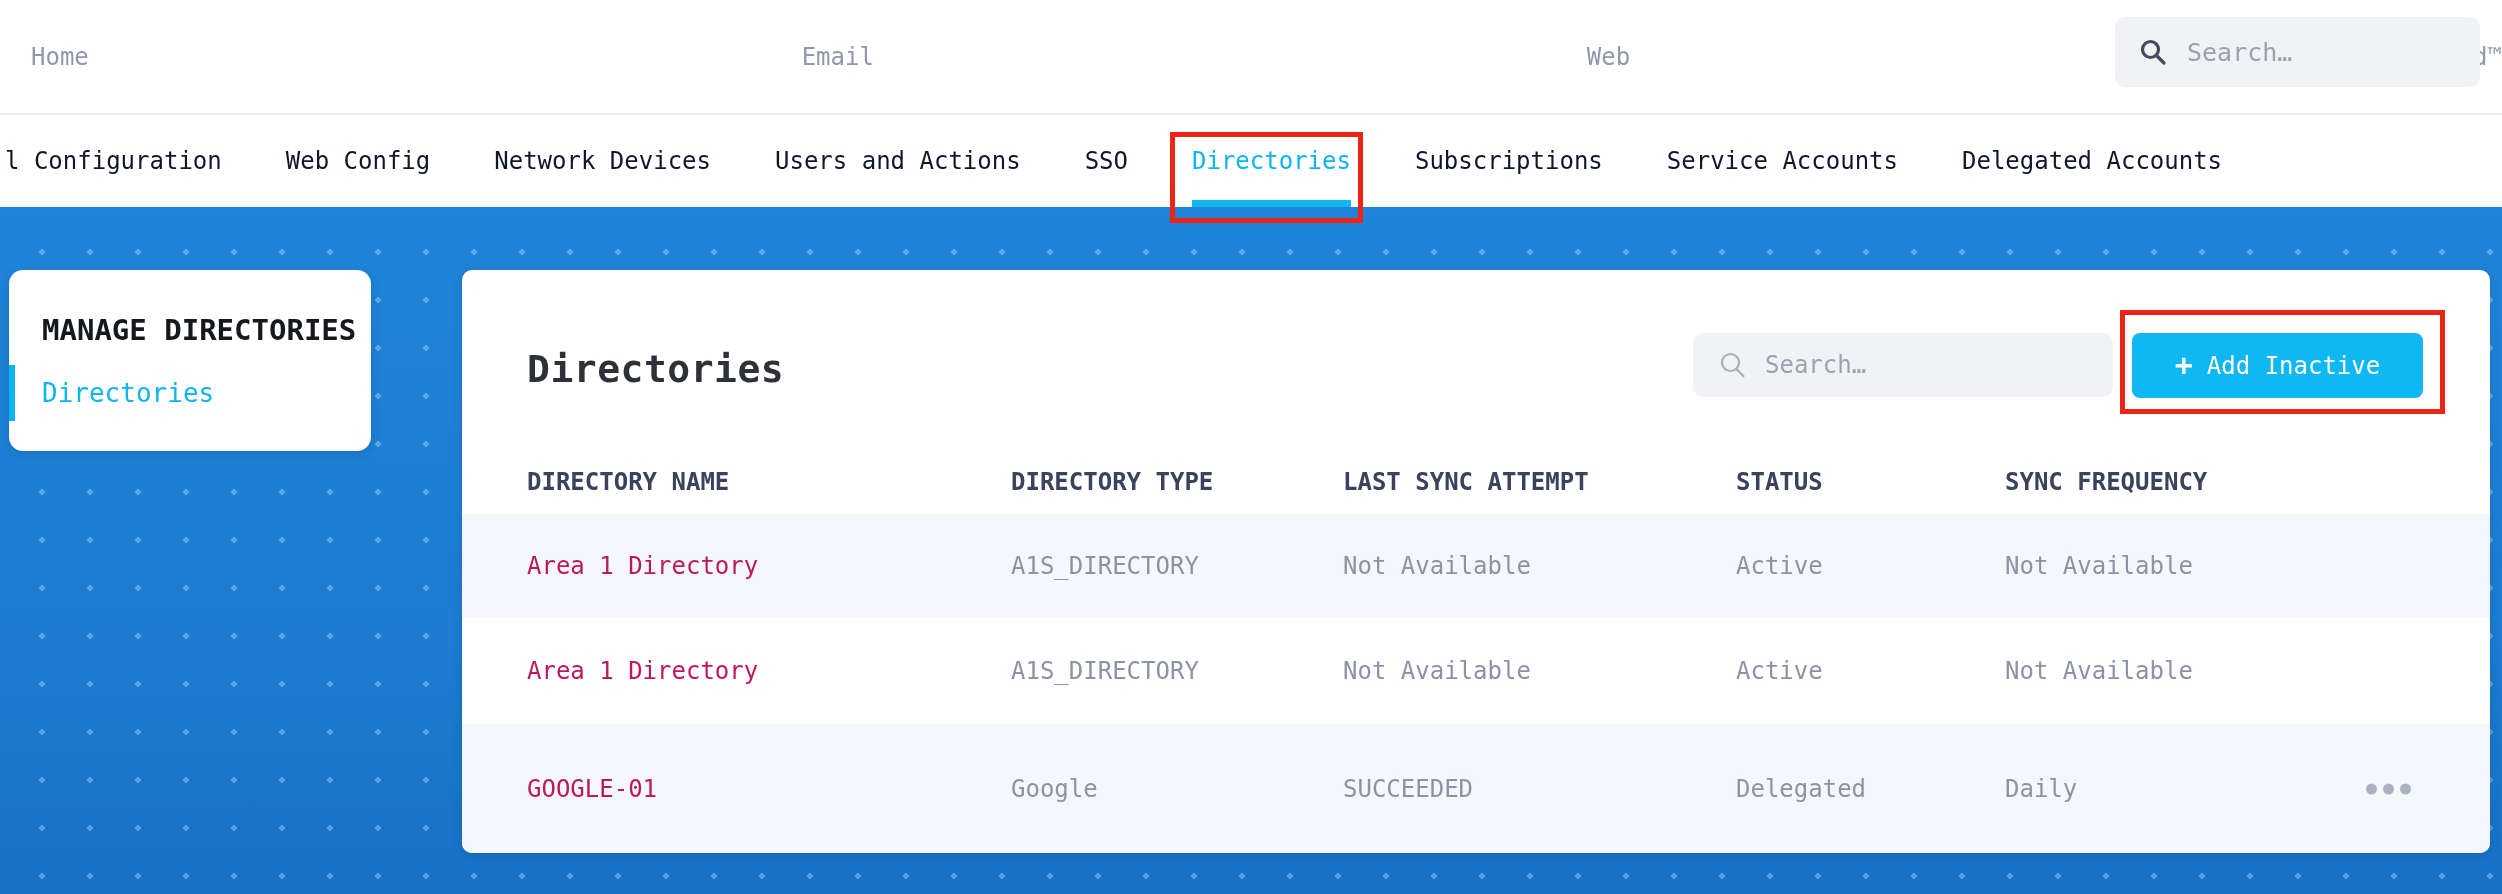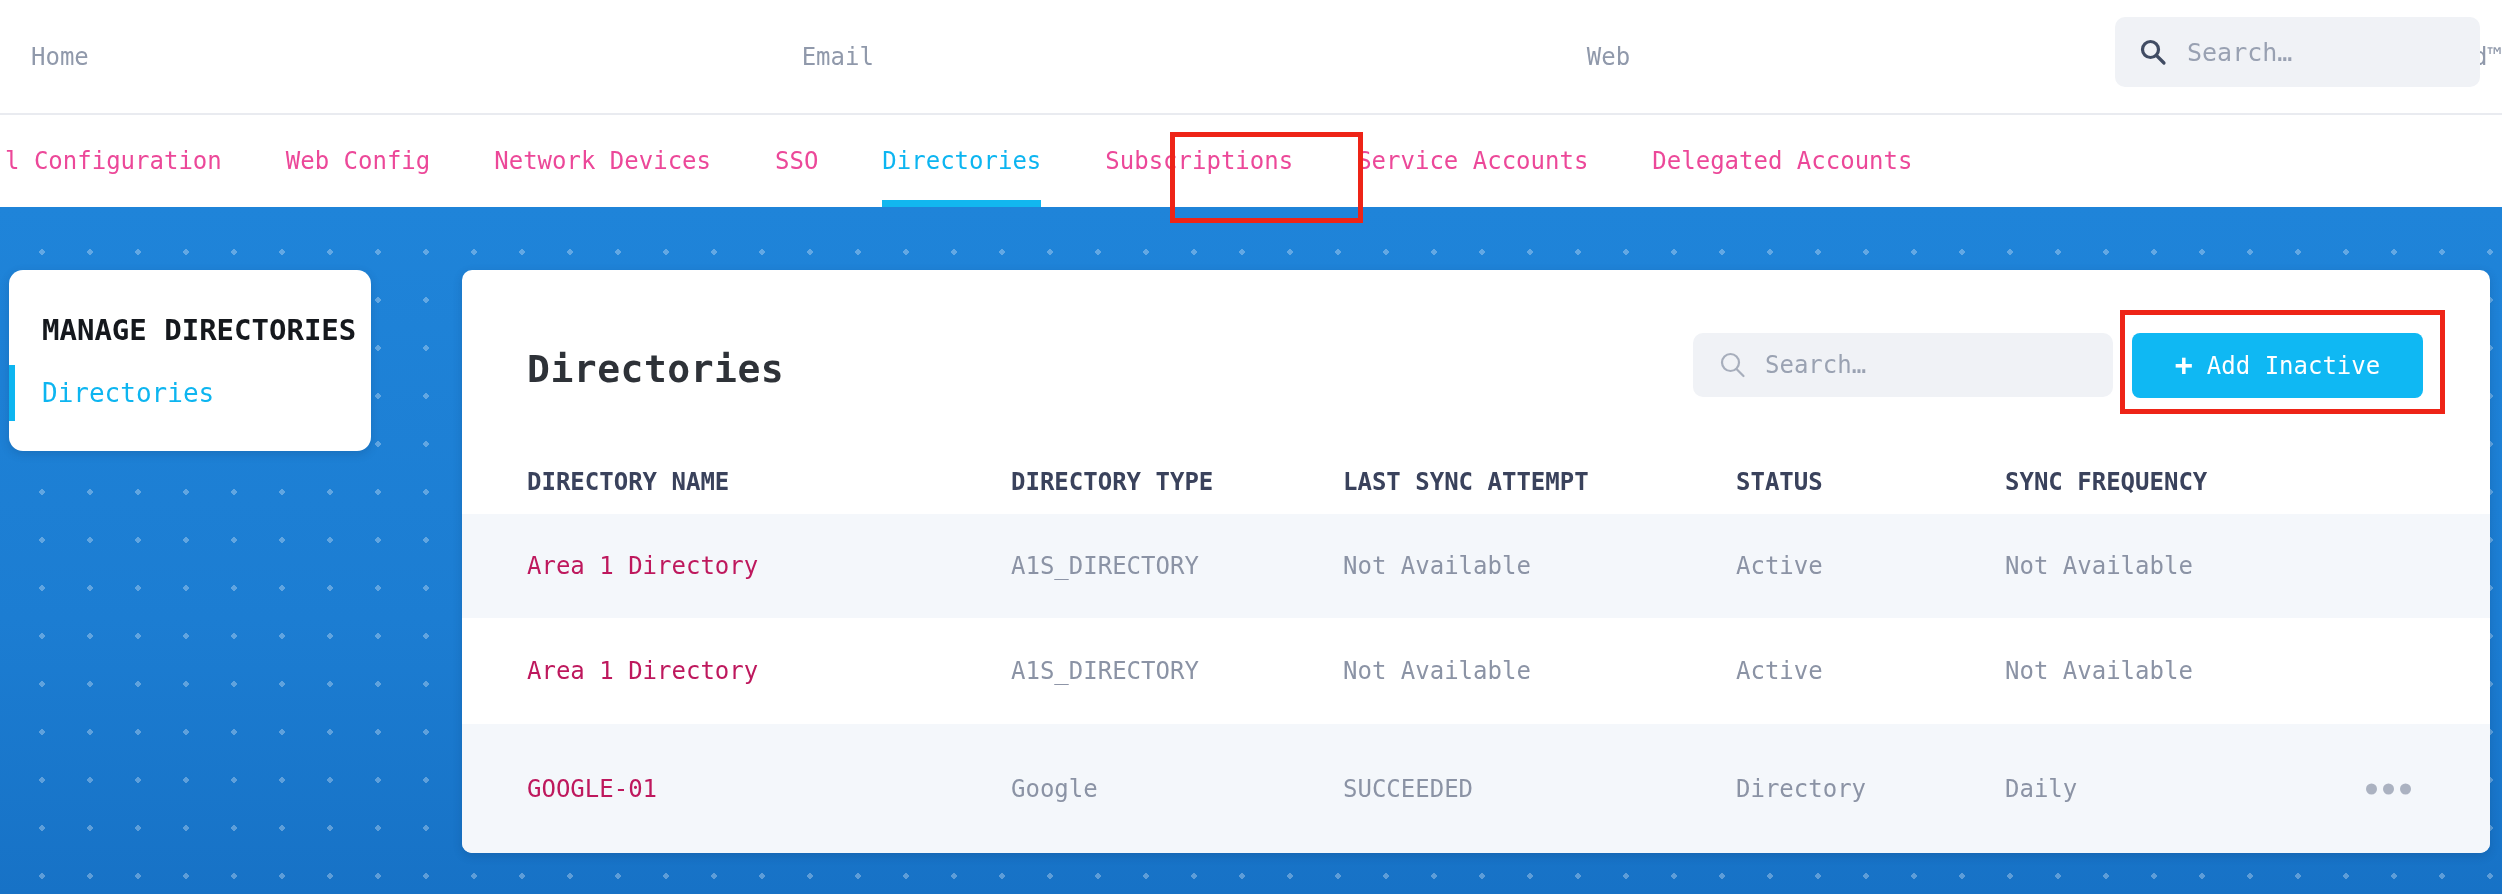--- a/index.html
+++ b/index.html
@@ -16,21 +16,21 @@
   .topsearch svg { flex:0 0 auto; }
   .topsearch input { border:0; outline:0; background:transparent; margin-left:20px; width:270px;
     font-family:inherit; font-size:25px; color:#4a5268; }
   .topsearch input::placeholder { color:#99a1b2; }
 
   .sep { position:absolute; left:0; top:113px; width:2502px; height:2px; background:#e9ebf0; }
 
   
   .nav2 { position:absolute; left:0; top:115px; width:2502px; height:92px; background:#ffffff;
     display:flex; align-items:center; gap:64px; padding-left:5px; }
-  .nav2 a { position:relative; font-size:24px; color:#ec4899; text-decoration:none;
+  .nav2 a { position:relative; font-size:24px; color:#0f172a; text-decoration:none;
     white-space:nowrap; height:92px; display:flex; align-items:center; }
   .nav2 a.active { color:#0cb5f1; }
   .nav2 a.active::after { content:""; position:absolute; left:0; right:0; bottom:0;
     height:7px; background:#12b7ef; }
 
   
   .backdrop { position:absolute; left:0; top:207px; width:2502px; height:687px;
     background-image:
       radial-gradient(circle, rgba(255,255,255,0.30) 2.6px, rgba(255,255,255,0) 2.9px),
       linear-gradient(180deg, #1f84d9 0%, #1c7dd2 60%, #1772c6 100%);
@@ -100,20 +100,21 @@
     </svg>
     <input type="text" placeholder="Search…" style="">
   </div>
 
   <div class="sep"></div>
 
   <nav class="nav2">
     <a href="#">l Configuration</a>
     <a href="#">Web Config</a>
     <a href="#">Network Devices</a>
+    <a href="#">Users and Actions</a>
     <a href="#">SSO</a>
     <a href="#" class="active">Directories</a>
     <a href="#">Subscriptions</a>
     <a href="#">Service Accounts</a>
     <a href="#">Delegated Accounts</a>
   </nav>
 
   <div class="backdrop"></div>
 
   <aside class="card">
@@ -159,21 +160,21 @@
       <span class="cell c2">A1S_DIRECTORY</span>
       <span class="cell c3">Not Available</span>
       <span class="cell c4">Active</span>
       <span class="cell c5">Not Available</span>
     </div>
 
     <div class="row row3 alt">
       <a href="#" class="cell link c1">GOOGLE-01</a>
       <span class="cell c2">Google</span>
       <span class="cell c3">SUCCEEDED</span>
-      <span class="cell c4">Directory</span>
+      <span class="cell c4">Delegated</span>
       <span class="cell c5">Daily</span>
       <span class="rowmenu">
           <i></i>
           <i></i>
           <i></i>
         </span>
     </div>
   </section>
 
   <div class="redbox redbox1"></div>

